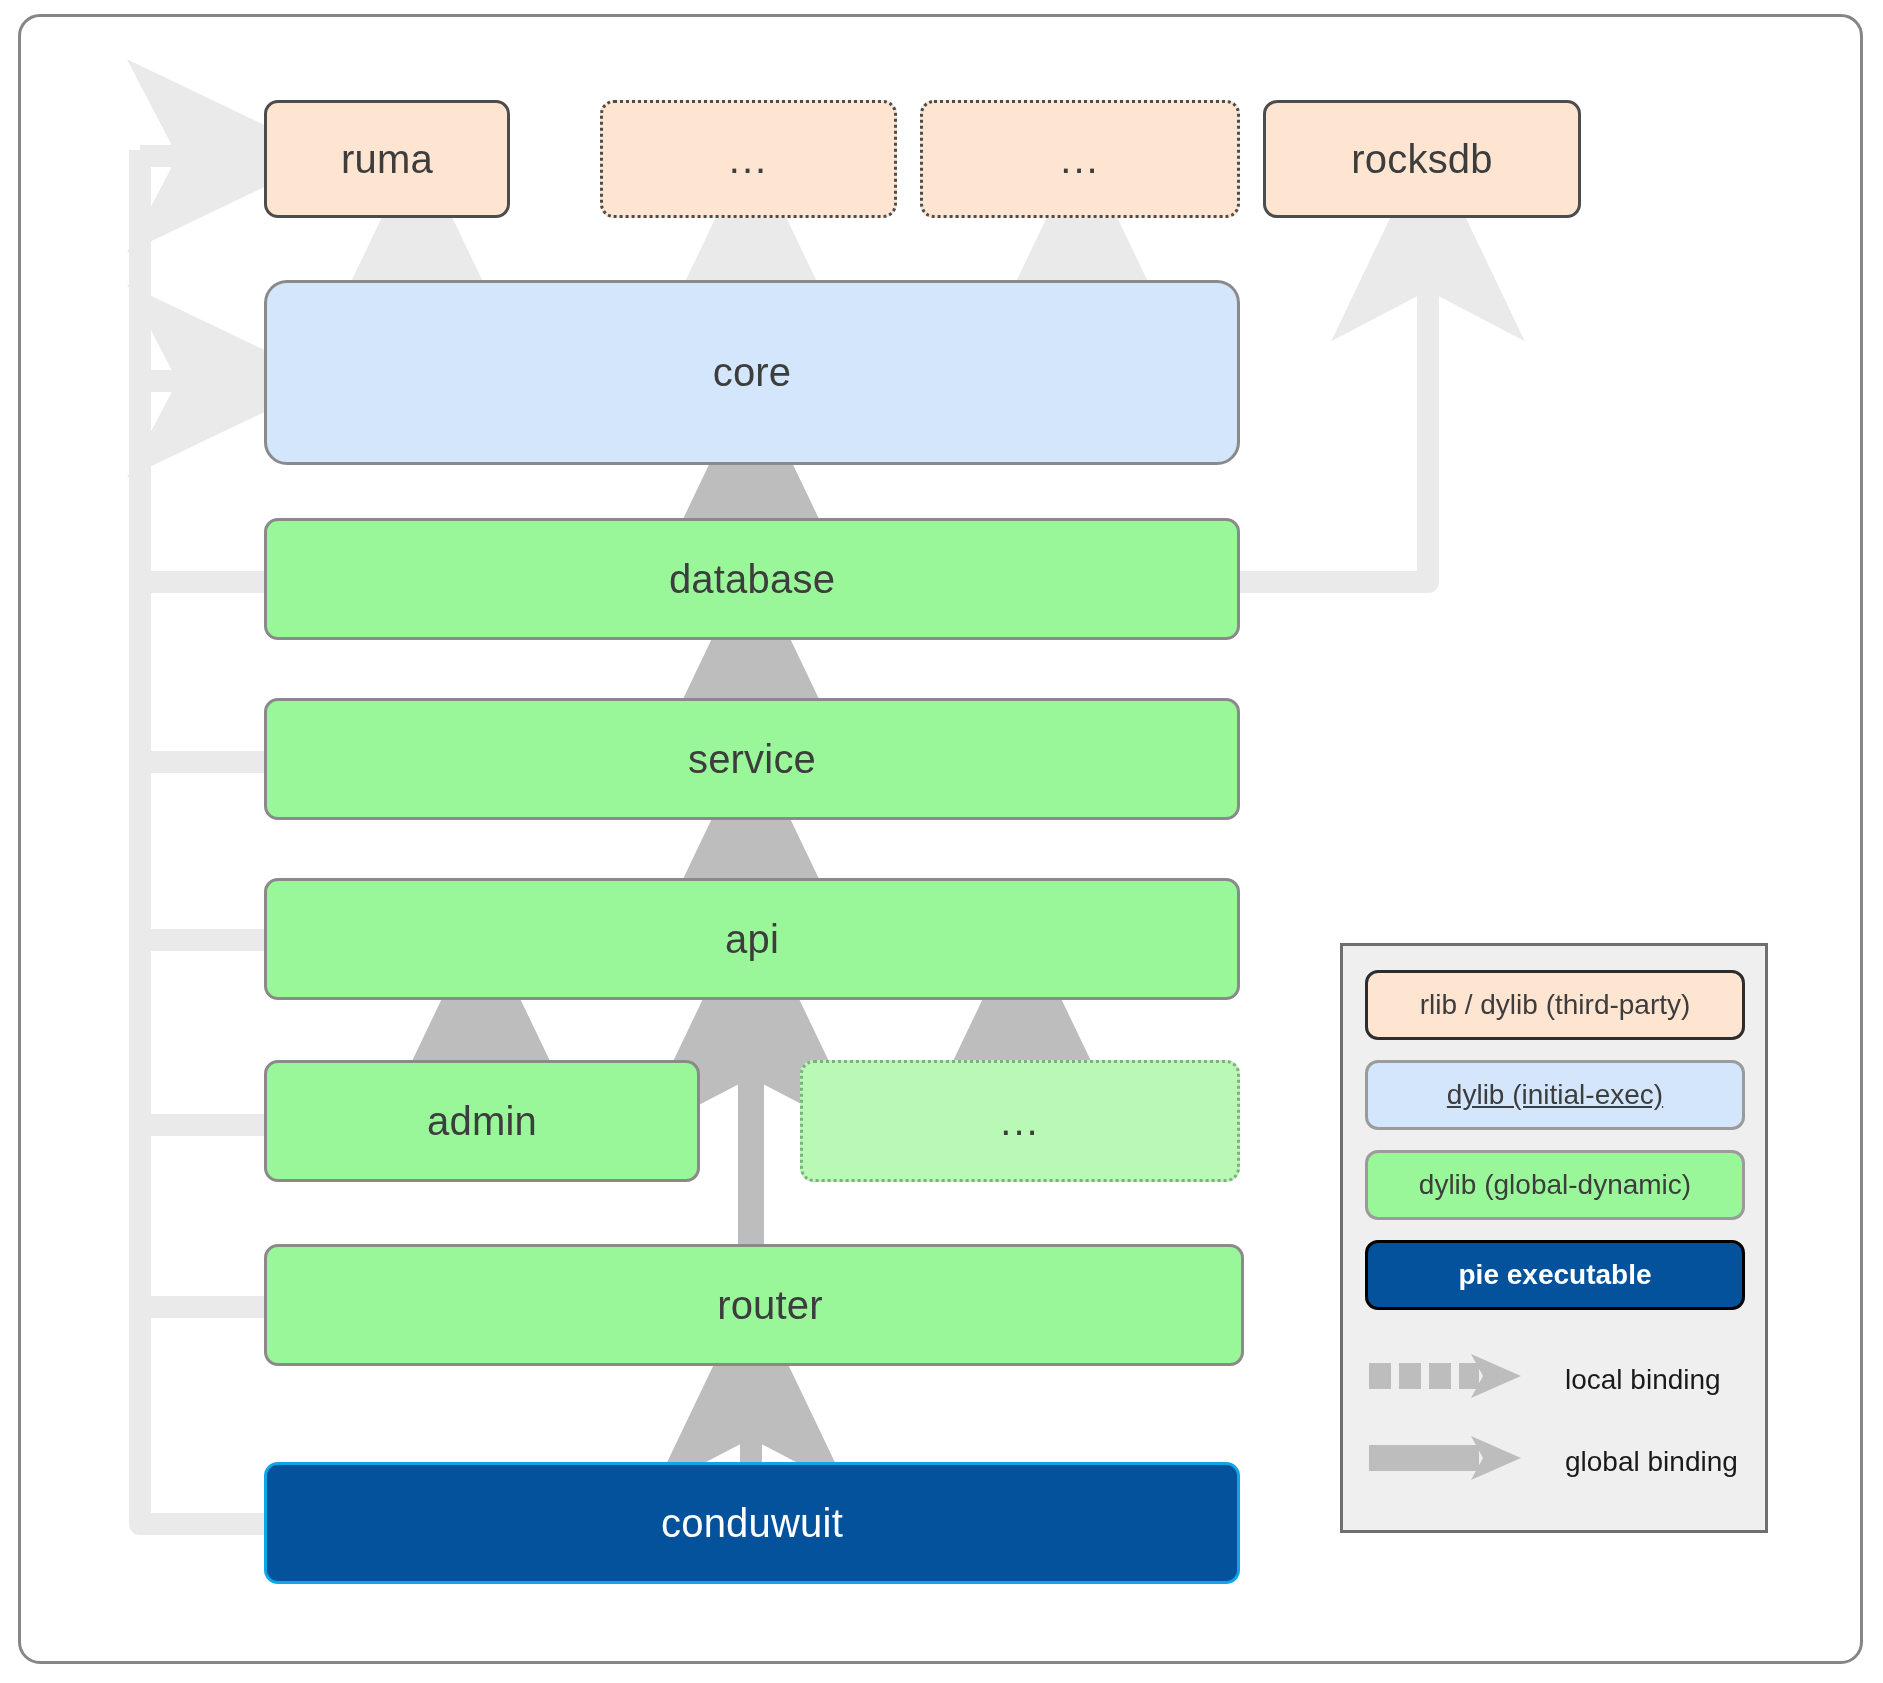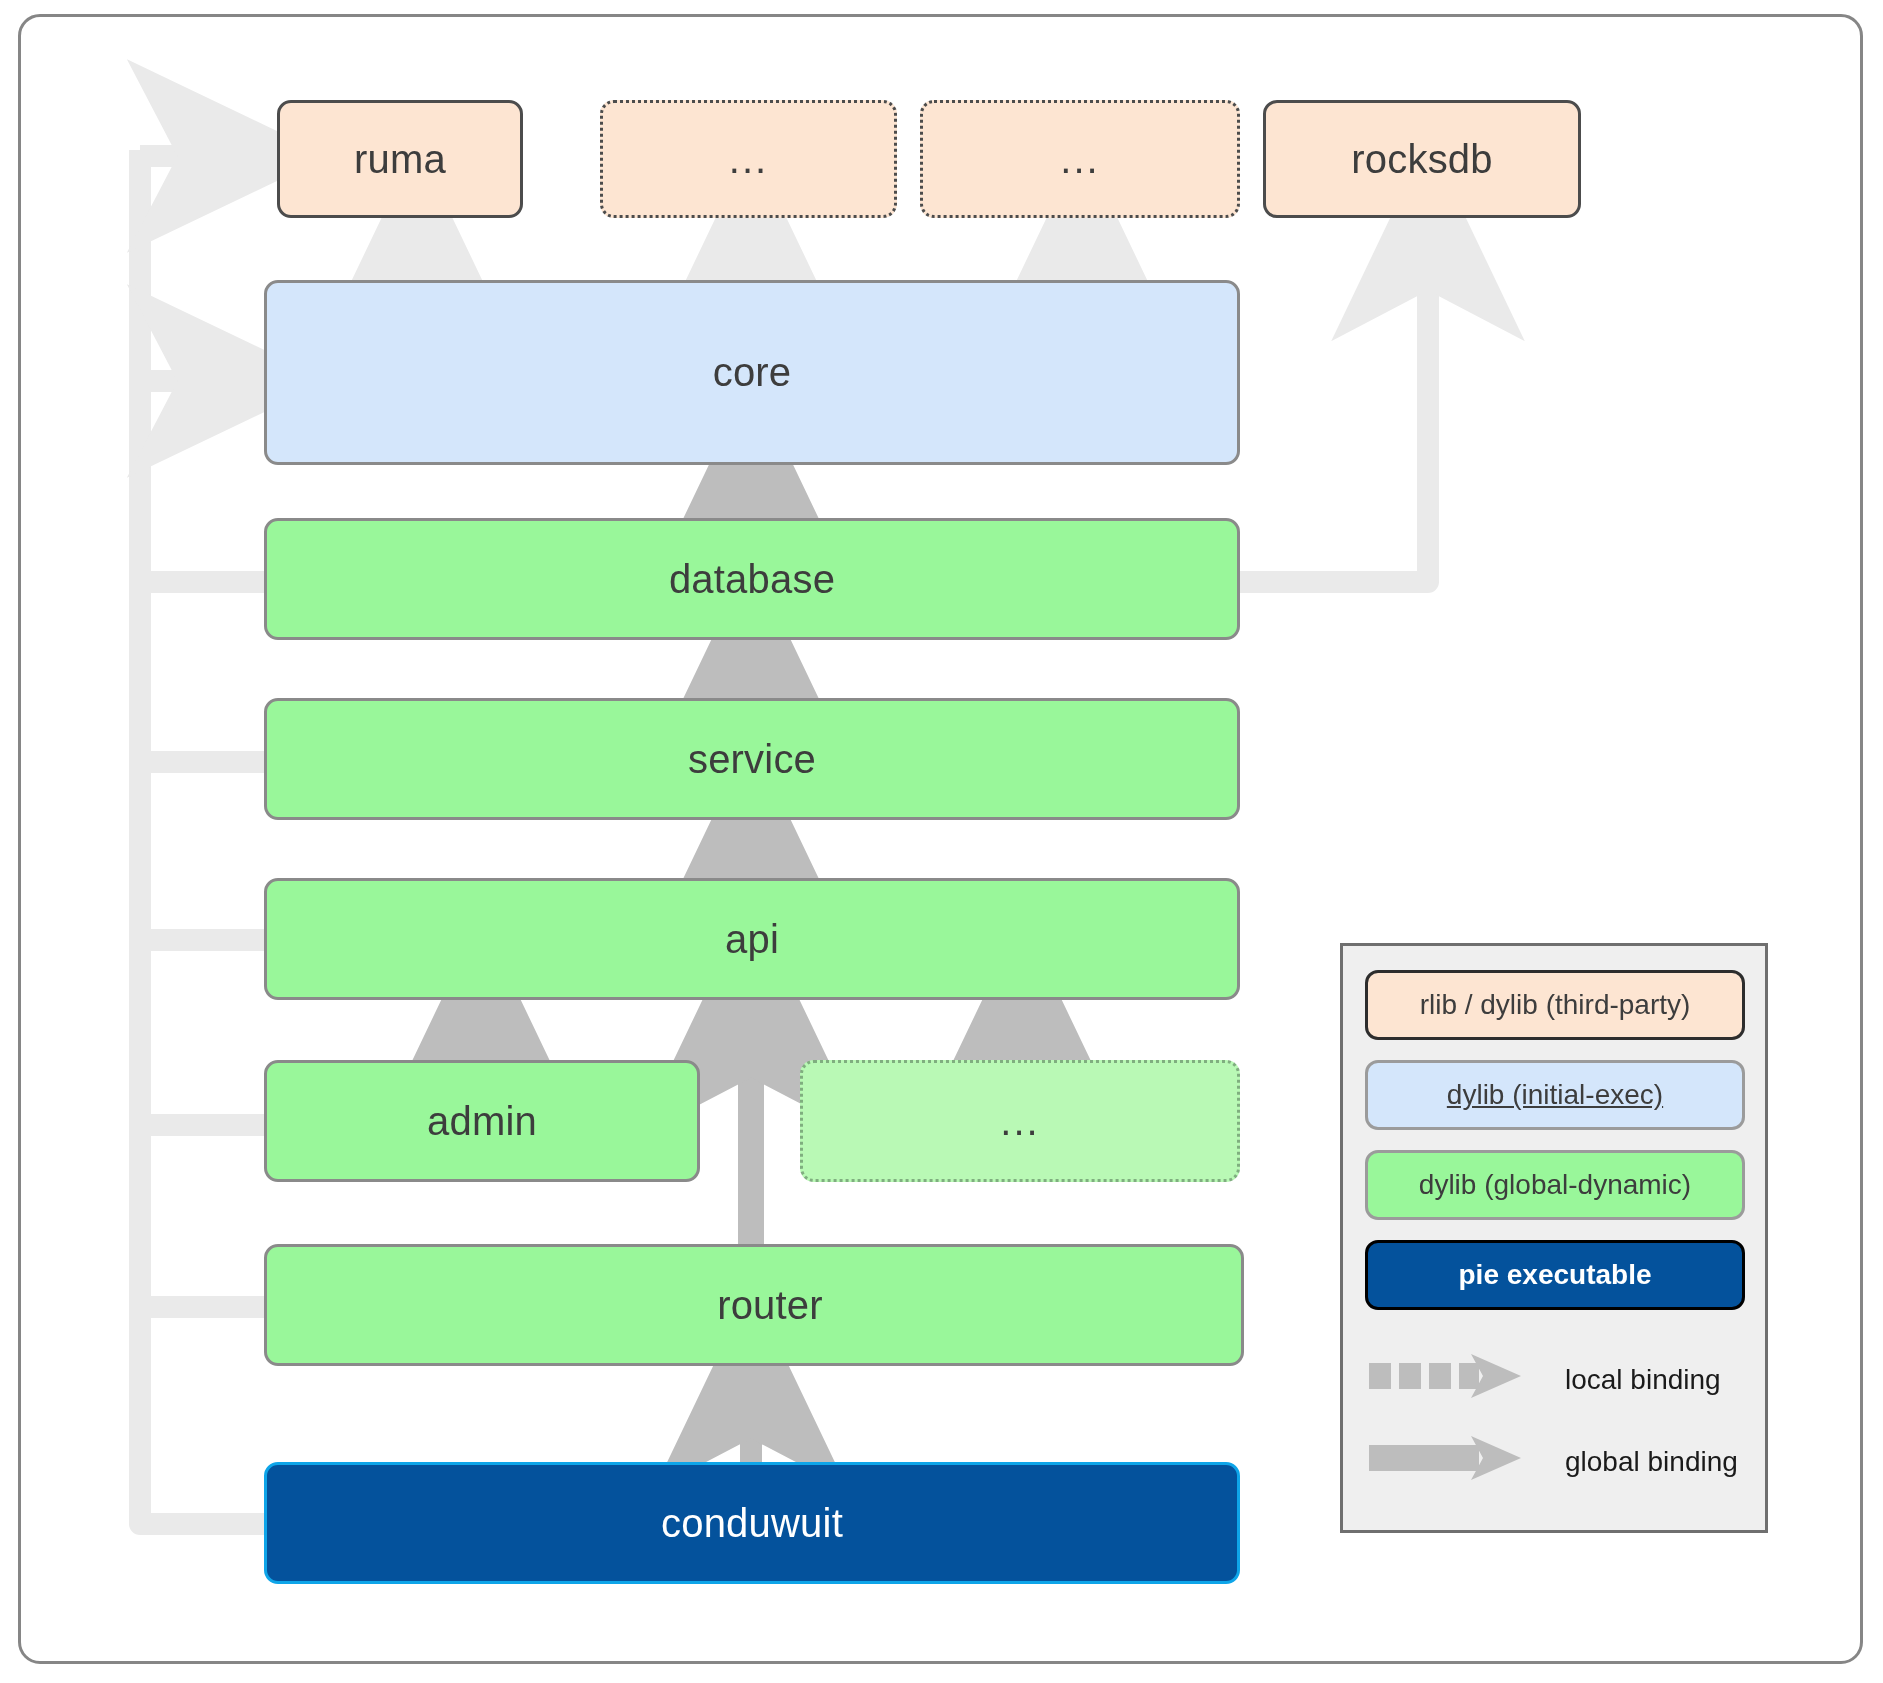--- a/index.html
+++ b/index.html
@@ -102,37 +102,37 @@
       <path d="M1022 1060 L1022 1018" fill="none" stroke="#bdbdbd" stroke-width="22" marker-end="url(#ah-dark)"></path>
     </g>
     <g>
       <path d="M751 1244 L751 1018" fill="none" stroke="#bdbdbd" stroke-width="26" marker-end="url(#ah-dark)"></path>
     </g>
     <g>
       <path d="M751 1462 L751 1388" fill="none" stroke="#bdbdbd" stroke-width="22" stroke-dasharray="24 12" marker-end="url(#ah-dark)"></path>
     </g>
   </svg>
 
-  <div class="node n-orange" style="left:277px;top:100px;width:246px;height:118px;">
+  <div class="node n-orange" style="left:264px;top:100px;width:246px;height:118px;">
     <span>ruma</span>
   </div>
 
   <div class="node n-orange-dot" style="left:600px;top:100px;width:297px;height:118px;">
     <span class="dots">...</span>
   </div>
 
   <div class="node n-orange-dot" style="left:920px;top:100px;width:320px;height:118px;">
     <span class="dots">...</span>
   </div>
 
   <div class="node n-orange" style="left:1263px;top:100px;width:318px;height:118px;">
     <span>rocksdb</span>
   </div>
 
-  <div class="node n-blue" style="left:264px;top:280px;width:976px;height:185px;">
+  <div class="node n-blue" style="left:264px;top:280px;width:976px;height:185px;border-radius:23px;">
     <span>core</span>
   </div>
 
   <div class="node n-green" style="left:264px;top:518px;width:976px;height:122px;">
     <span>database</span>
   </div>
 
   <div class="node n-green" style="left:264px;top:698px;width:976px;height:122px;">
     <span>service</span>
   </div>

